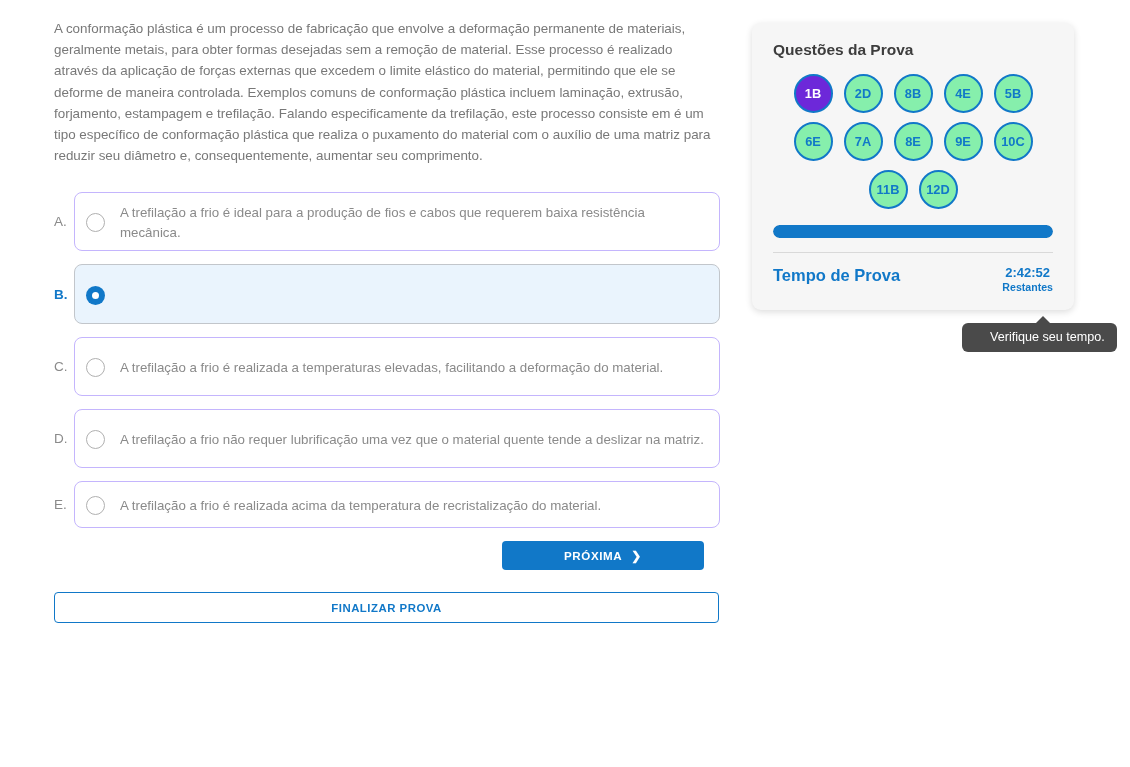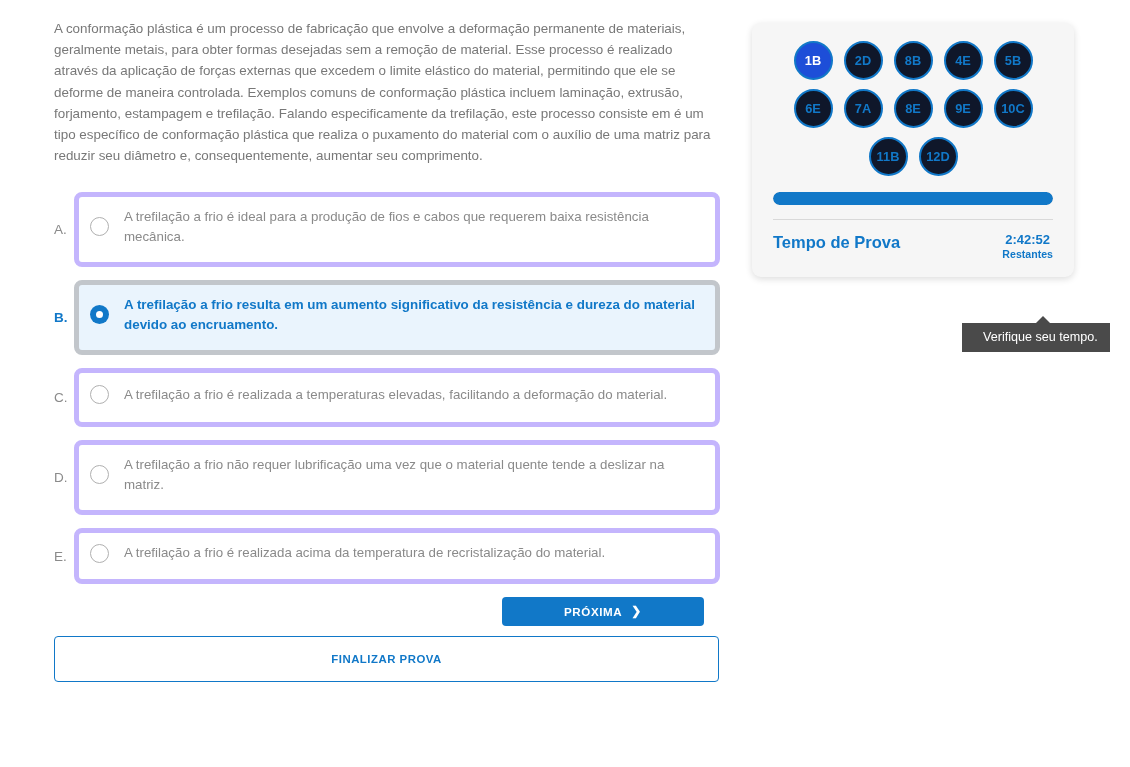--- a/index.html
+++ b/index.html
@@ -51,25 +51,25 @@
     padding-right: 2px;
   }
   .option-row.selected .option-letter {
     color: #1178c8;
     font-weight: bold;
   }
   .option-box {
     flex: 1;
     display: flex;
     align-items: center;
-    border: 5px solid #c4b5fd;
+    border: 1px solid #c4b5fd;
     border-radius: 8px;
     background: #fff;
     min-height: 56px;
-    padding: 10px 14px 16px 11px;
+    padding: 10px 14px 8px 11px;
   }
   .option-row.selected .option-box {
     background: #eaf4fd;
     border-color: #c2c6cb;
   }
   .radio {
     flex: 0 0 19px;
     width: 19px; height: 19px;
     border-radius: 50%;
     border: 1.6px solid #b0b0b0;
@@ -122,22 +122,22 @@
     display: flex;
     align-items: center;
     justify-content: center;
     gap: 9px;
     cursor: pointer;
     font-family: "Liberation Sans", sans-serif;
   }
   .chev { font-size: 12px; font-weight: bold; line-height: 1; }
   .btn-finish {
     display: block;
-    width: 665px; height: 46px;
-    margin-top: 10px;
+    width: 665px; height: 31px;
+    margin-top: 22px;
     background: #fff;
     border: 1.4px solid #1178c8;
     border-radius: 4px;
     color: #1178c8;
     font-size: 11.4px;
     font-weight: bold;
     letter-spacing: .5px;
     cursor: pointer;
     font-family: "Liberation Sans", sans-serif;
   }
@@ -161,32 +161,32 @@
     display: flex;
     flex-wrap: wrap;
     justify-content: center;
     gap: 9px 11px;
     margin-bottom: 16px;
   }
   .bubble {
     width: 39px; height: 39px;
     border-radius: 50%;
     border: 2px solid #1178c8;
-    background: #0f172a;
+    background: #86efac;
     color: #1178c8;
     font-size: 12.8px;
     font-weight: bold;
     display: flex;
     align-items: center;
     justify-content: center;
     cursor: pointer;
     flex: 0 0 39px;
   }
   .bubble.active {
-    background: #1d4ed8;
+    background: #6d28d9;
     color: #ffffff;
     border-color: #1178c8;
   }
   .progress-track {
     height: 13px;
     border-radius: 7px;
     background: #d8d8d8;
     overflow: hidden;
     margin: 6px 0 14px 0;
   }
@@ -225,22 +225,22 @@
     line-height: 14px;
   }
 
   
   .tooltip {
     position: absolute;
     left: 962px; top: 323px;
     background: #4a4a4a;
     color: #ffffff;
     font-size: 12.6px;
-    border-radius: 0;
-    padding: 7px 12px 8px 21px;
+    border-radius: 6px;
+    padding: 7px 12px 8px 28px;
     white-space: nowrap;
   }
   .tooltip::after {
     content: "";
     position: absolute;
     top: -7px;
     left: 73px;
     border-left: 8px solid transparent;
     border-right: 8px solid transparent;
     border-bottom: 8px solid #4a4a4a;
@@ -265,21 +265,20 @@
         <div class="option-box">
           <span class="radio"></span>
           <span class="option-text">A trefilação a frio é ideal para a produção de fios e cabos que requerem baixa resistência mecânica.</span>
         </div>
       </div>
 
       <div class="option-row opt-b selected">
         <div class="option-letter">B.</div>
         <div class="option-box">
           <span class="radio"></span>
-          <span class="option-text">A trefilação a frio resulta em um aumento significativo da resistência e dureza do material devido ao encruamento.</span>
         </div>
       </div>
 
       <div class="option-row opt-c">
         <div class="option-letter">C.</div>
         <div class="option-box">
           <span class="radio"></span>
           <span class="option-text">A trefilação a frio é realizada a temperaturas elevadas, facilitando a deformação do material.</span>
         </div>
       </div>
@@ -307,20 +306,21 @@
         <span>PRÓXIMA</span>
         <span class="chev">❯</span>
       </button>
     </div>
 
     <button class="btn-finish">FINALIZAR PROVA</button>
   </div>
 
   <div class="side-panel">
 
+    <h2 class="panel-title">Questões da Prova</h2>
 
     <div class="bubble-grid">
       <div class="bubble active">1B</div>
       <div class="bubble">2D</div>
       <div class="bubble">8B</div>
       <div class="bubble">4E</div>
       <div class="bubble">5B</div>
       <div class="bubble">6E</div>
       <div class="bubble">7A</div>
       <div class="bubble">8E</div>

